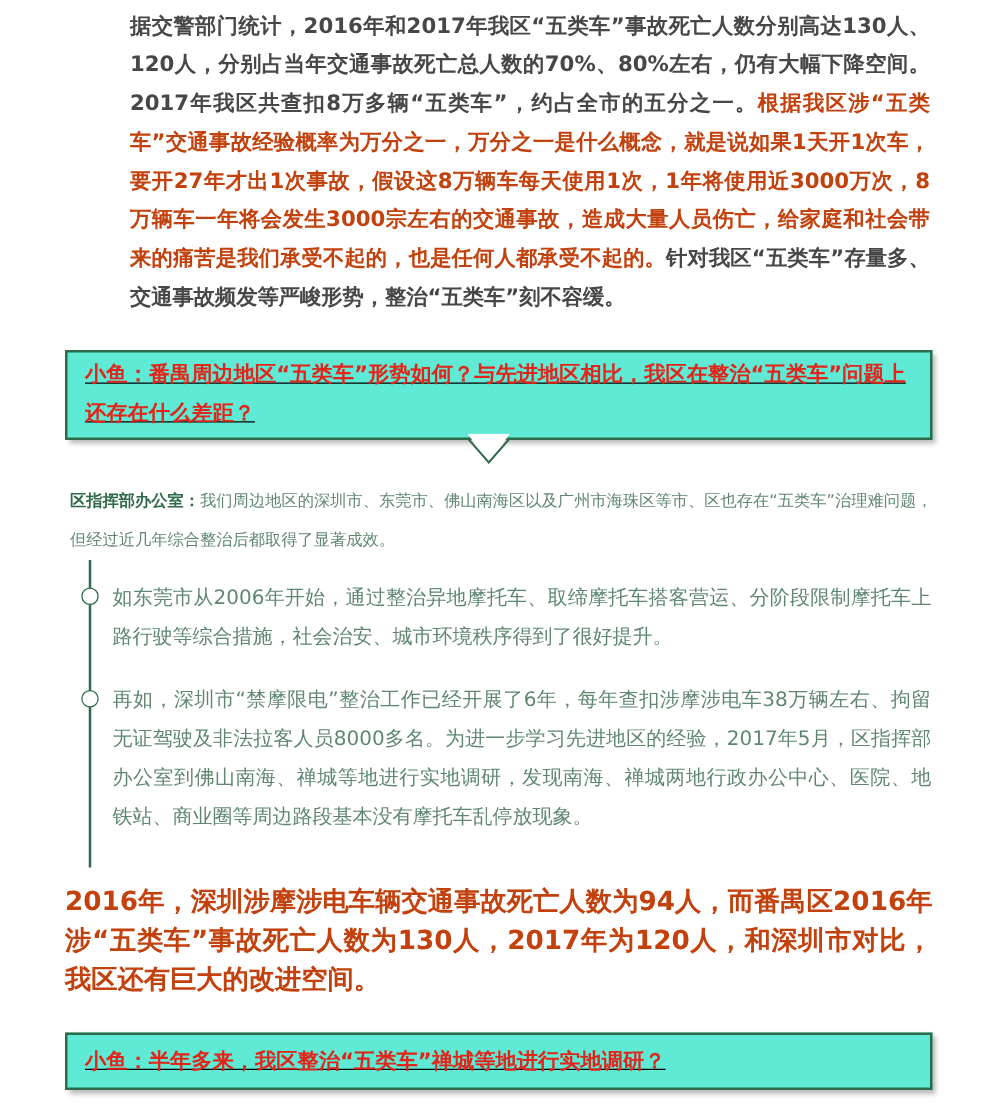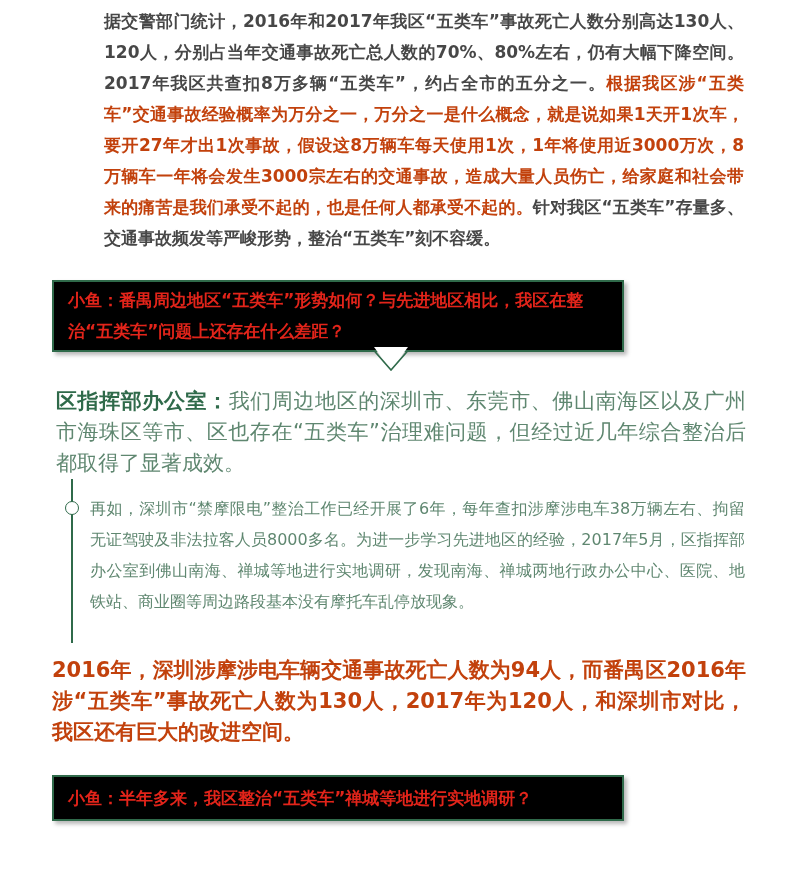--- a/index.html
+++ b/index.html
@@ -24,23 +24,23 @@
     font-size: 17px;
     line-height: 31px;
     font-weight: 700;
     text-align: justify;
   }
 
   
   .qbox {
     position: relative;
     margin-left: 52px;
-    width: 572px;
+    width: 694px;
     border: 2px solid #2f6a4a;
-    background: #000000;
+    background: #5eead4;
     box-shadow: 3px 3px 4px rgba(0,0,0,0.28);
     padding: 3px 14px;
     text-decoration: underline;
   }
   .qbox--one { margin-top: 26px; }
   .qbox--two { margin-top: 27px; padding: 6px 14px 5px; }
   .qbox p {
     font-size: 17px;
     line-height: 31px;
     font-weight: 700;
@@ -49,21 +49,21 @@
   .notch {
     position: absolute;
     left: 320px;
     bottom: -22px;
     display: block;
   }
 
   
   .answer {
     margin: 34px 56px 0 56px;
-    font-size: 21px;
+    font-size: 13px;
     line-height: 31px;
     text-align: justify;
   }
   .a-speaker { font-weight: 700; color: #2f6a4a; }
 
   
   .timeline {
     position: relative;
     margin: 0 57px 0 52px;
     padding: 14px 0 26px 0;
@@ -118,20 +118,24 @@
       <polygon points="0,0 34,0 17,23" fill="#ffffff"></polygon>
       <polyline points="0,3.5 17,23 34,3.5" fill="none" stroke="#2f6a4a" stroke-width="1.6"></polyline>
     </svg>
   </div>
 
   <p class="answer"><span class="a-speaker">区指挥部办公室：</span><span class="t-green">我们周边地区的深圳市、东莞市、佛山南海区以及广州市海珠区等市、区也存在“五类车”治理难问题，但经过近几年综合整治后都取得了显著成效。</span></p>
 
   <div class="timeline">
     <div class="tl-line"></div>
 
+    <div class="tl-item">
+      <span class="tl-dot"></span>
+      <p class="t-green">如东莞市从2006年开始，通过整治异地摩托车、取缔摩托车搭客营运、分阶段限制摩托车上路行驶等综合措施，社会治安、城市环境秩序得到了很好提升。</p>
+    </div>
 
     <div class="tl-item">
       <span class="tl-dot"></span>
       <p class="t-green">再如，深圳市“禁摩限电”整治工作已经开展了6年，每年查扣涉摩涉电车38万辆左右、拘留无证驾驶及非法拉客人员8000多名。为进一步学习先进地区的经验，2017年5月，区指挥部办公室到佛山南海、禅城等地进行实地调研，发现南海、禅城两地行政办公中心、医院、地铁站、商业圈等周边路段基本没有摩托车乱停放现象。</p>
     </div>
 
   </div>
 
   <p class="compare t-blue">2016年，深圳涉摩涉电车辆交通事故死亡人数为94人，而番禺区2016年涉“五类车”事故死亡人数为130人，2017年为120人，和深圳市对比，我区还有巨大的改进空间。</p>
 

